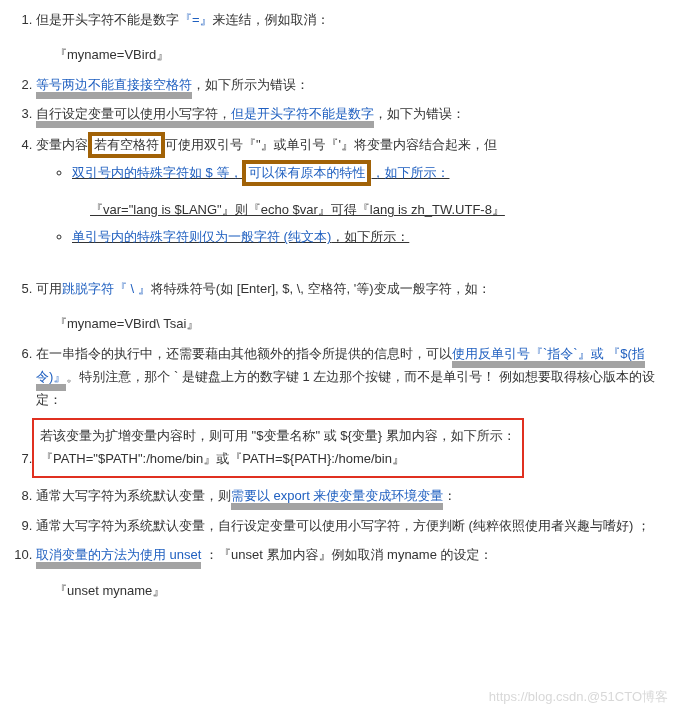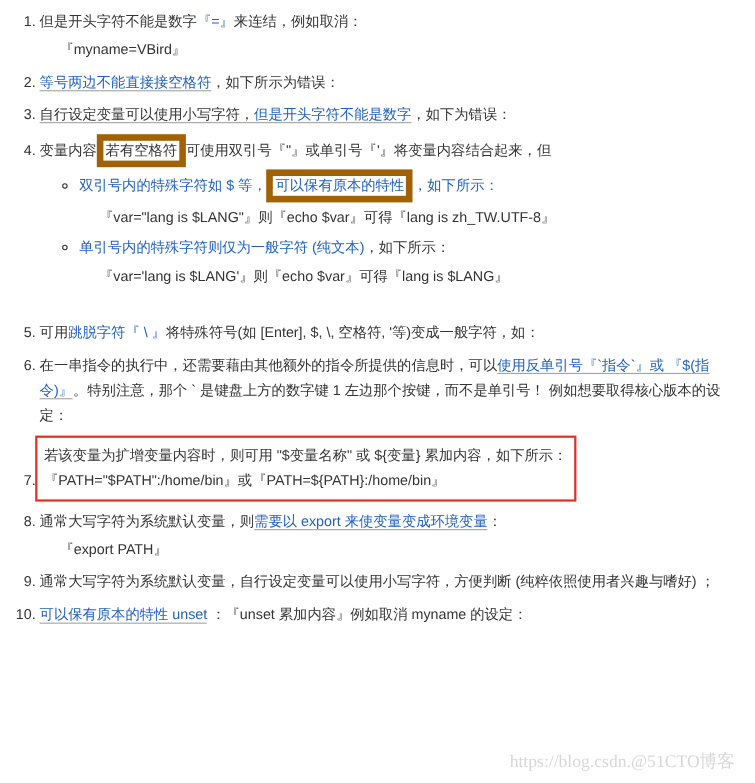--- a/index.html
+++ b/index.html
@@ -19,48 +19,49 @@
   ol.main > li {
     margin-bottom: 6px;
   }
   ul.sub {
     list-style-type: circle;
     padding-left: 36px;
     margin: 2px 0 4px 0;
   }
   ul.sub > li {
     margin-bottom: 2px;
+    text-decoration: underline;
   }
   .blue { color: #2060c0; }
-  .uline-red { border-bottom: 1px solid #a3a3a3; padding-bottom: 0px; text-align: center; }
+  .uline-red { border-bottom: 7px solid #a3a3a3; padding-bottom: 0px; text-align: center; }
   .hl-box {
-    border: 6px solid #a16207;
+    border: 4px solid #a16207;
     padding: 0 2px;
     display: inline-block;
     line-height: 1.4;
   }
   .code-indent {
     padding-left: 18px;
     display: block;
-    margin-top: 2px;
+    margin-top: 12px;
     margin-bottom: 4px;
   }
   .box7 {
     border: 2px solid #e03020;
     padding: 4px 6px 6px 6px;
     margin-left: -4px;
     display: inline-block;
   }
   .wm {
     position: absolute;
     right: 18px;
     bottom: 4px;
     color: #d8d8d8;
-    font-size: 16px;
-    font-family: Liberation Serif, serif;
+    font-size: 13px;
+    font-family: Liberation Sans, sans-serif;
     pointer-events: none;
   }
 </style>
 </head>
 <body>
 
 <ol class="main">
 
   <li>
     <span>但是开头字符不能是数字</span><span class="blue">『=』</span><span>来连结，例如取消：</span>
@@ -77,49 +78,49 @@
 
   <li>
     <span>变量内容</span><span class="hl-box">若有空格符</span><span>可使用双引号『"』或单引号『'』将变量内容结合起来，但</span>
     <ul class="sub">
       <li>
         <span class="blue">双引号内的特殊字符如 $ 等，</span><span class="blue hl-box">可以保有原本的特性</span><span class="blue">，如下所示：</span>
         <span class="code-indent">『var="lang is $LANG"』则『echo $var』可得『lang is zh_TW.UTF-8』</span>
       </li>
       <li>
         <span class="blue">单引号内的特殊字符则仅为一般字符 (纯文本)</span><span>，如下所示：</span>
-        <span class="code-indent">『var='lang is $LANG'』则『echo $var』可得『lang is $LANG』</span>
       </li>
     </ul>
     <div style="height:18px"></div>
   </li>
 
   <li>
     <span>可用</span><span class="blue">跳脱字符『 \ 』</span><span>将特殊符号(如 [Enter], $, \, 空格符, '等)变成一般字符，如：</span>
+    <span class="code-indent">『myname=VBird\ Tsai』</span>
   </li>
 
   <li>
     <span>在一串指令的执行中，还需要藉由其他额外的指令所提供的信息时，可以</span><span class="blue uline-red">使用反单引号『`指令`』或 『$(指令)』</span><span>。特别注意，那个 ` 是键盘上方的数字键 1 左边那个按键，而不是单引号！ 例如想要取得核心版本的设定：</span>
   </li>
 
   <li>
     <span class="box7">
       <span>若该变量为扩增变量内容时，则可用 "$变量名称" 或 ${变量} 累加内容，如下所示：</span><br>
       <span>『PATH="$PATH":/home/bin』或『PATH=${PATH}:/home/bin』</span>
     </span>
   </li>
 
   <li>
     <span>通常大写字符为系统默认变量，则</span><span class="blue uline-red">需要以 export 来使变量变成环境变量</span><span>：</span>
-    <span class="code-indent">『export PATH』</span>
   </li>
 
   <li>
     <span>通常大写字符为系统默认变量，自行设定变量可以使用小写字符，方便判断 (纯粹依照使用者兴趣与嗜好) ；</span>
   </li>
 
   <li>
-    <span class="blue uline-red">可以保有原本的特性 unset</span><span> ：『unset 累加内容』例如取消 myname 的设定：</span>
+    <span class="blue uline-red">取消变量的方法为使用 unset</span><span> ：『unset 累加内容』例如取消 myname 的设定：</span>
+    <span class="code-indent">『unset myname』</span>
   </li>
 
 </ol>
 
 <div class="wm">https://blog.csdn.@51CTO博客</div>
 
 </body></html>

